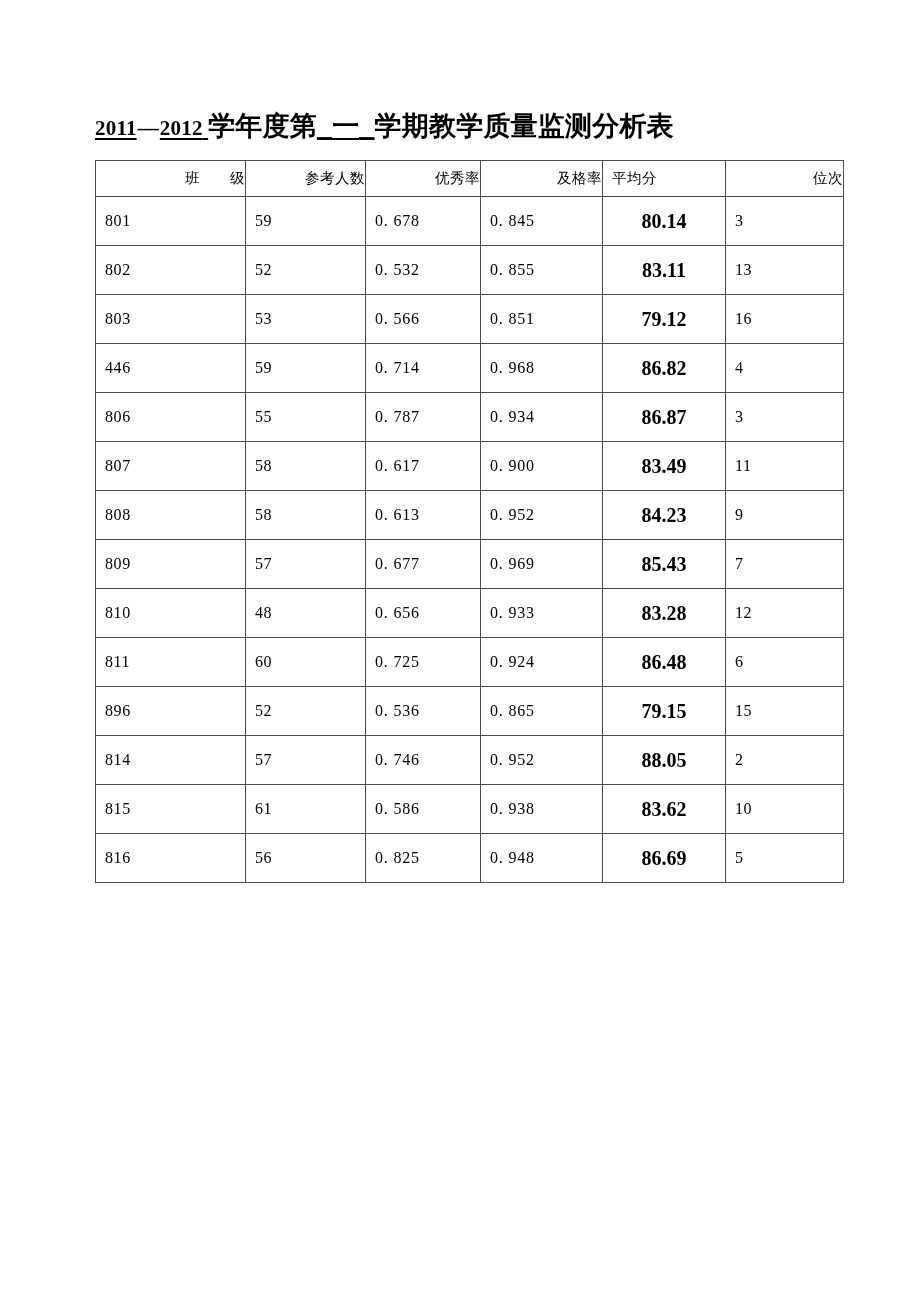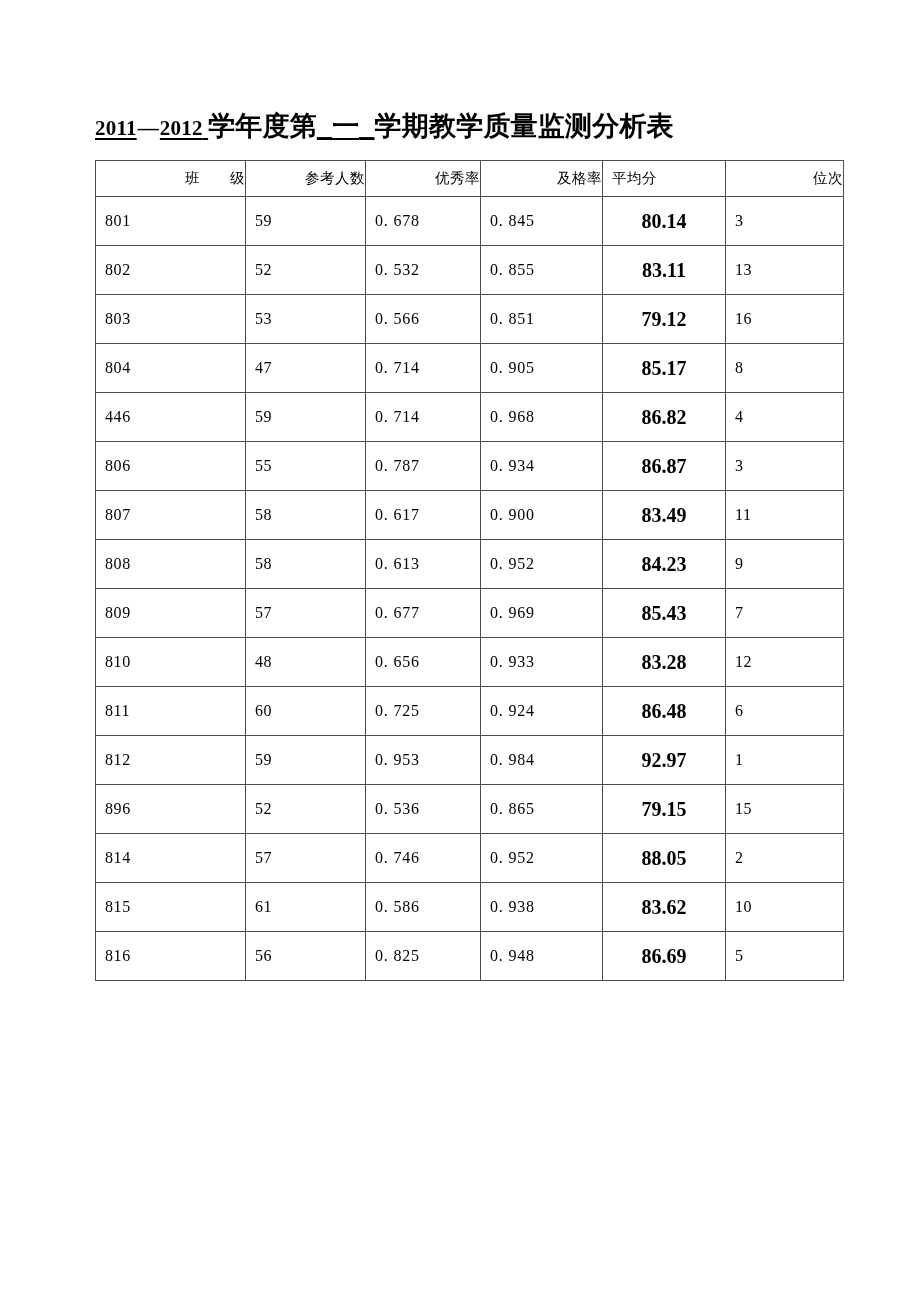--- a/index.html
+++ b/index.html
@@ -164,28 +164,20 @@
         </tr>
         <tr>
           <td>803</td>
           <td>53</td>
           <td class="rate-cell">0. 566</td>
           <td class="rate-cell">0. 851</td>
           <td class="avg-cell">79.12</td>
           <td>16</td>
         </tr>
         <tr>
-          <td>804</td>
-          <td>47</td>
-          <td class="rate-cell">0. 714</td>
-          <td class="rate-cell">0. 905</td>
-          <td class="avg-cell">85.17</td>
-          <td>8</td>
-        </tr>
-        <tr>
           <td>446</td>
           <td>59</td>
           <td class="rate-cell">0. 714</td>
           <td class="rate-cell">0. 968</td>
           <td class="avg-cell">86.82</td>
           <td>4</td>
         </tr>
         <tr>
           <td>806</td>
           <td>55</td>
@@ -228,28 +220,20 @@
         </tr>
         <tr>
           <td>811</td>
           <td>60</td>
           <td class="rate-cell">0. 725</td>
           <td class="rate-cell">0. 924</td>
           <td class="avg-cell">86.48</td>
           <td>6</td>
         </tr>
         <tr>
-          <td>812</td>
-          <td>59</td>
-          <td class="rate-cell">0. 953</td>
-          <td class="rate-cell">0. 984</td>
-          <td class="avg-cell">92.97</td>
-          <td>1</td>
-        </tr>
-        <tr>
           <td>896</td>
           <td>52</td>
           <td class="rate-cell">0. 536</td>
           <td class="rate-cell">0. 865</td>
           <td class="avg-cell">79.15</td>
           <td>15</td>
         </tr>
         <tr>
           <td>814</td>
           <td>57</td>

